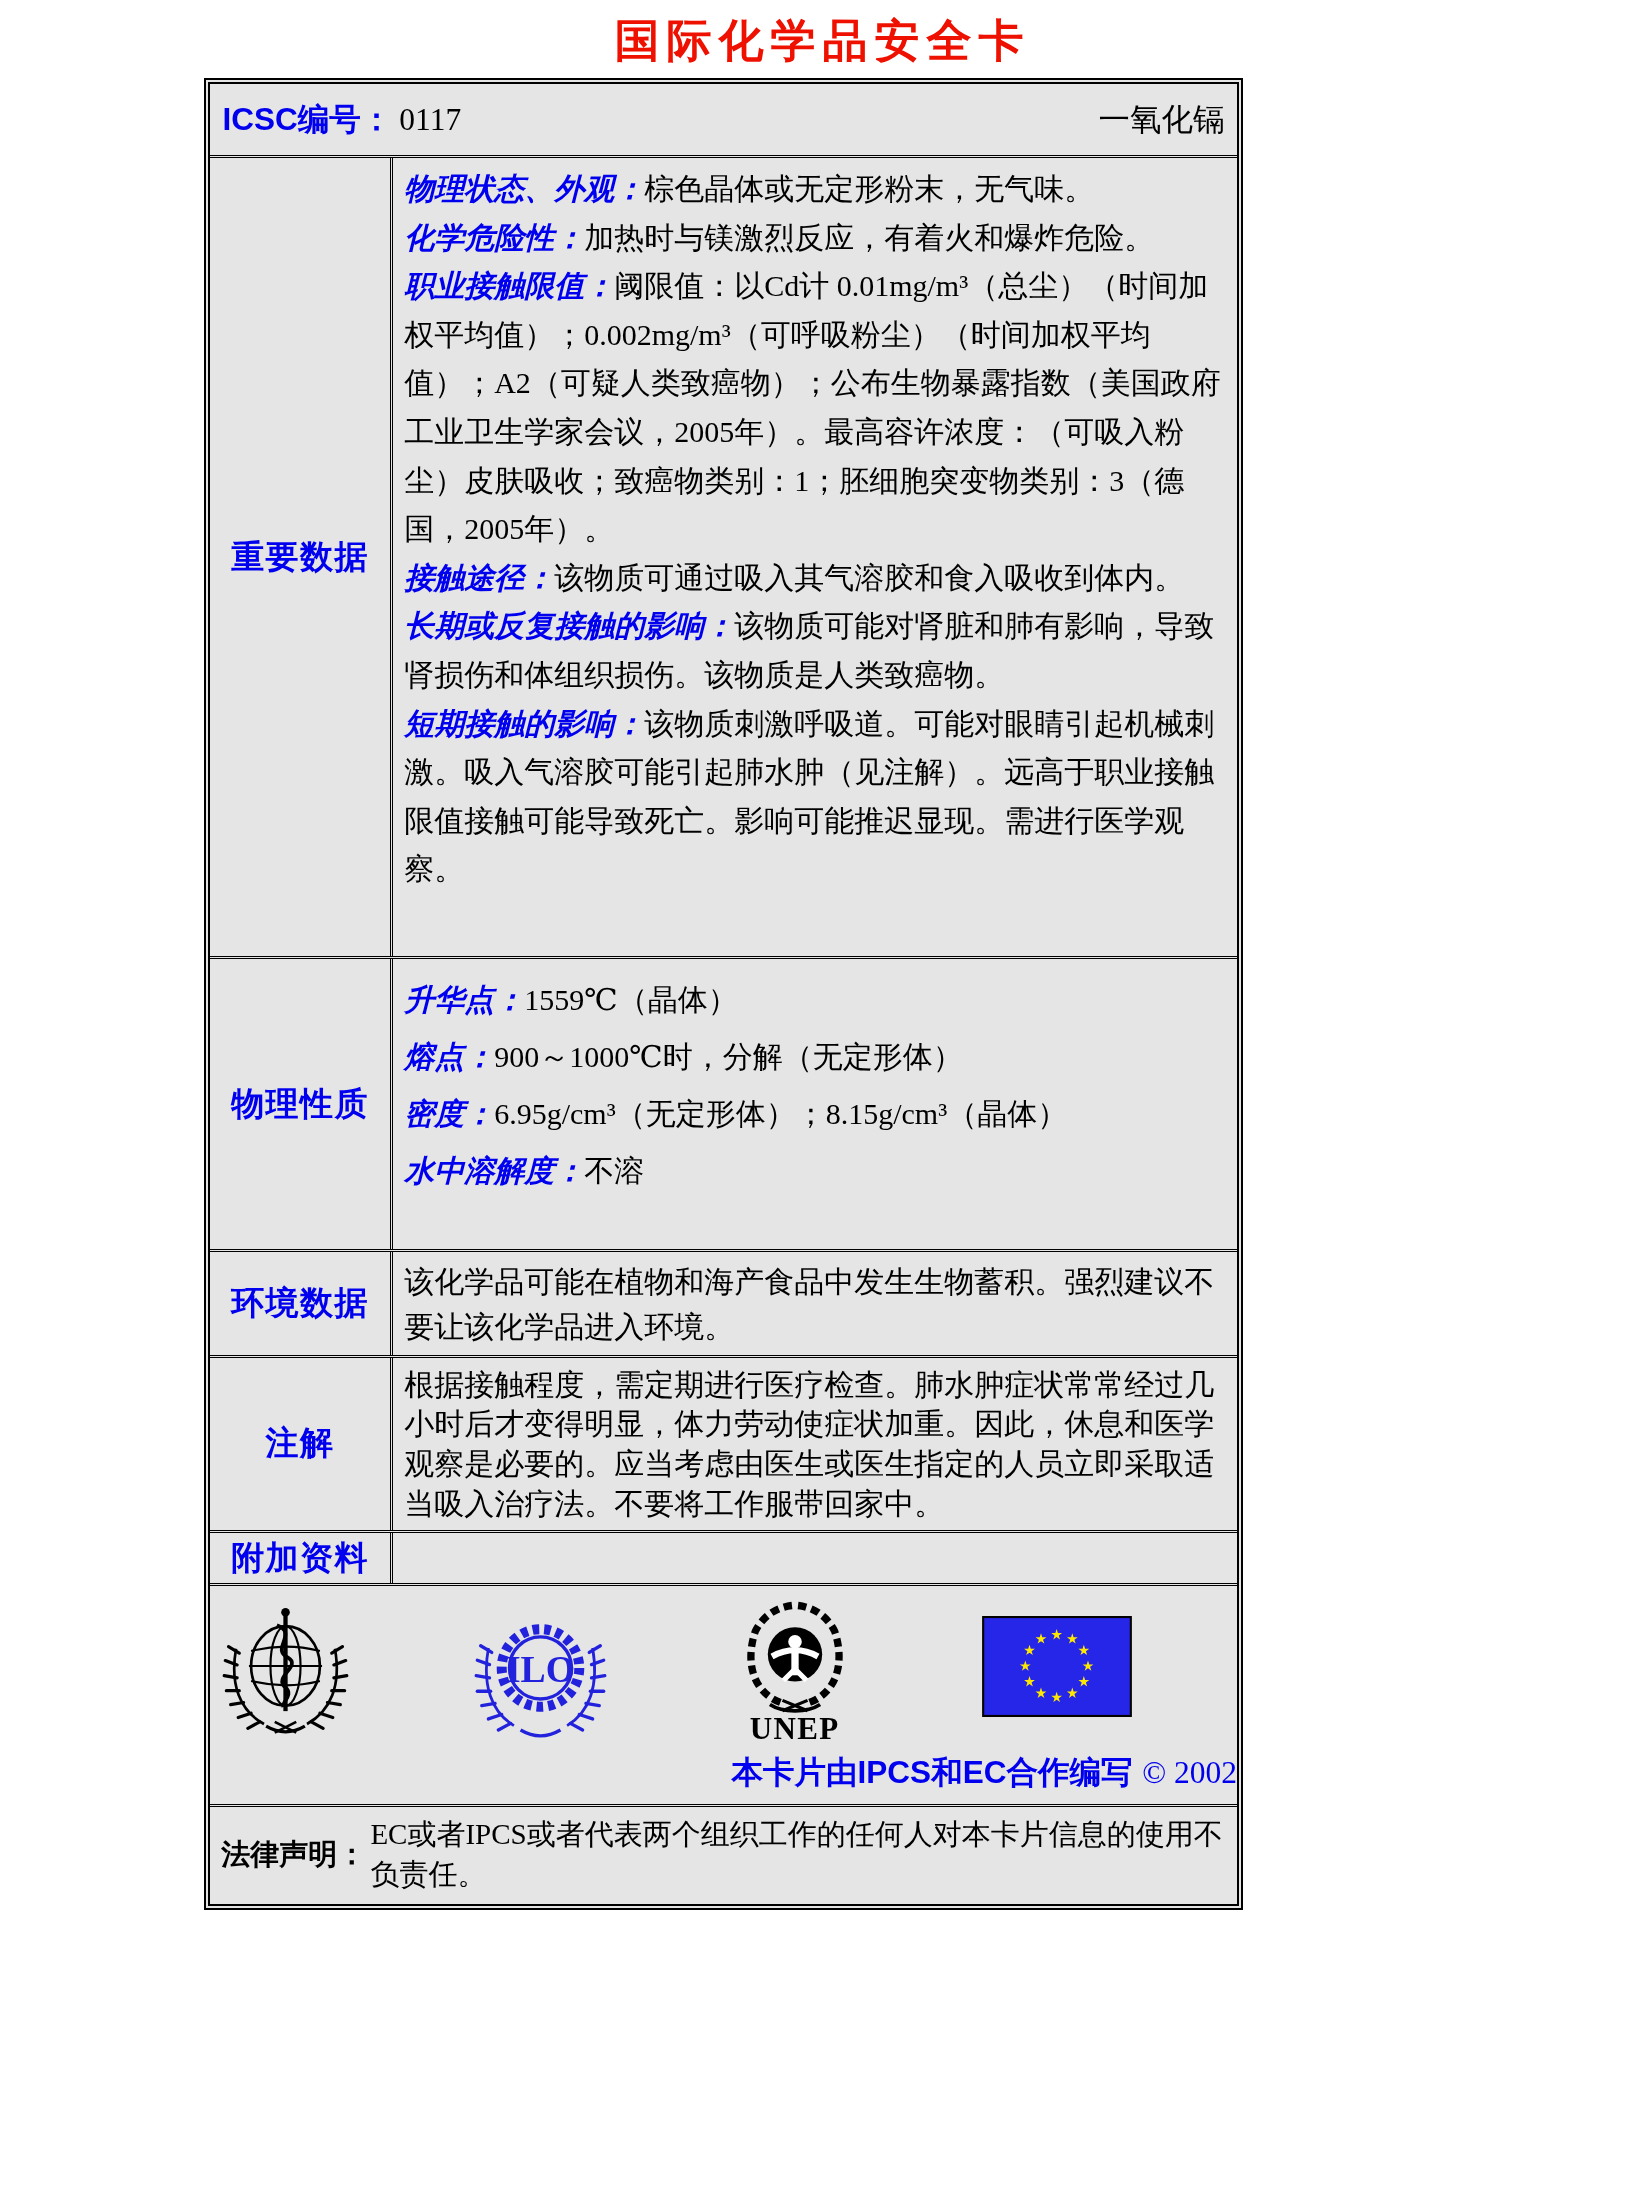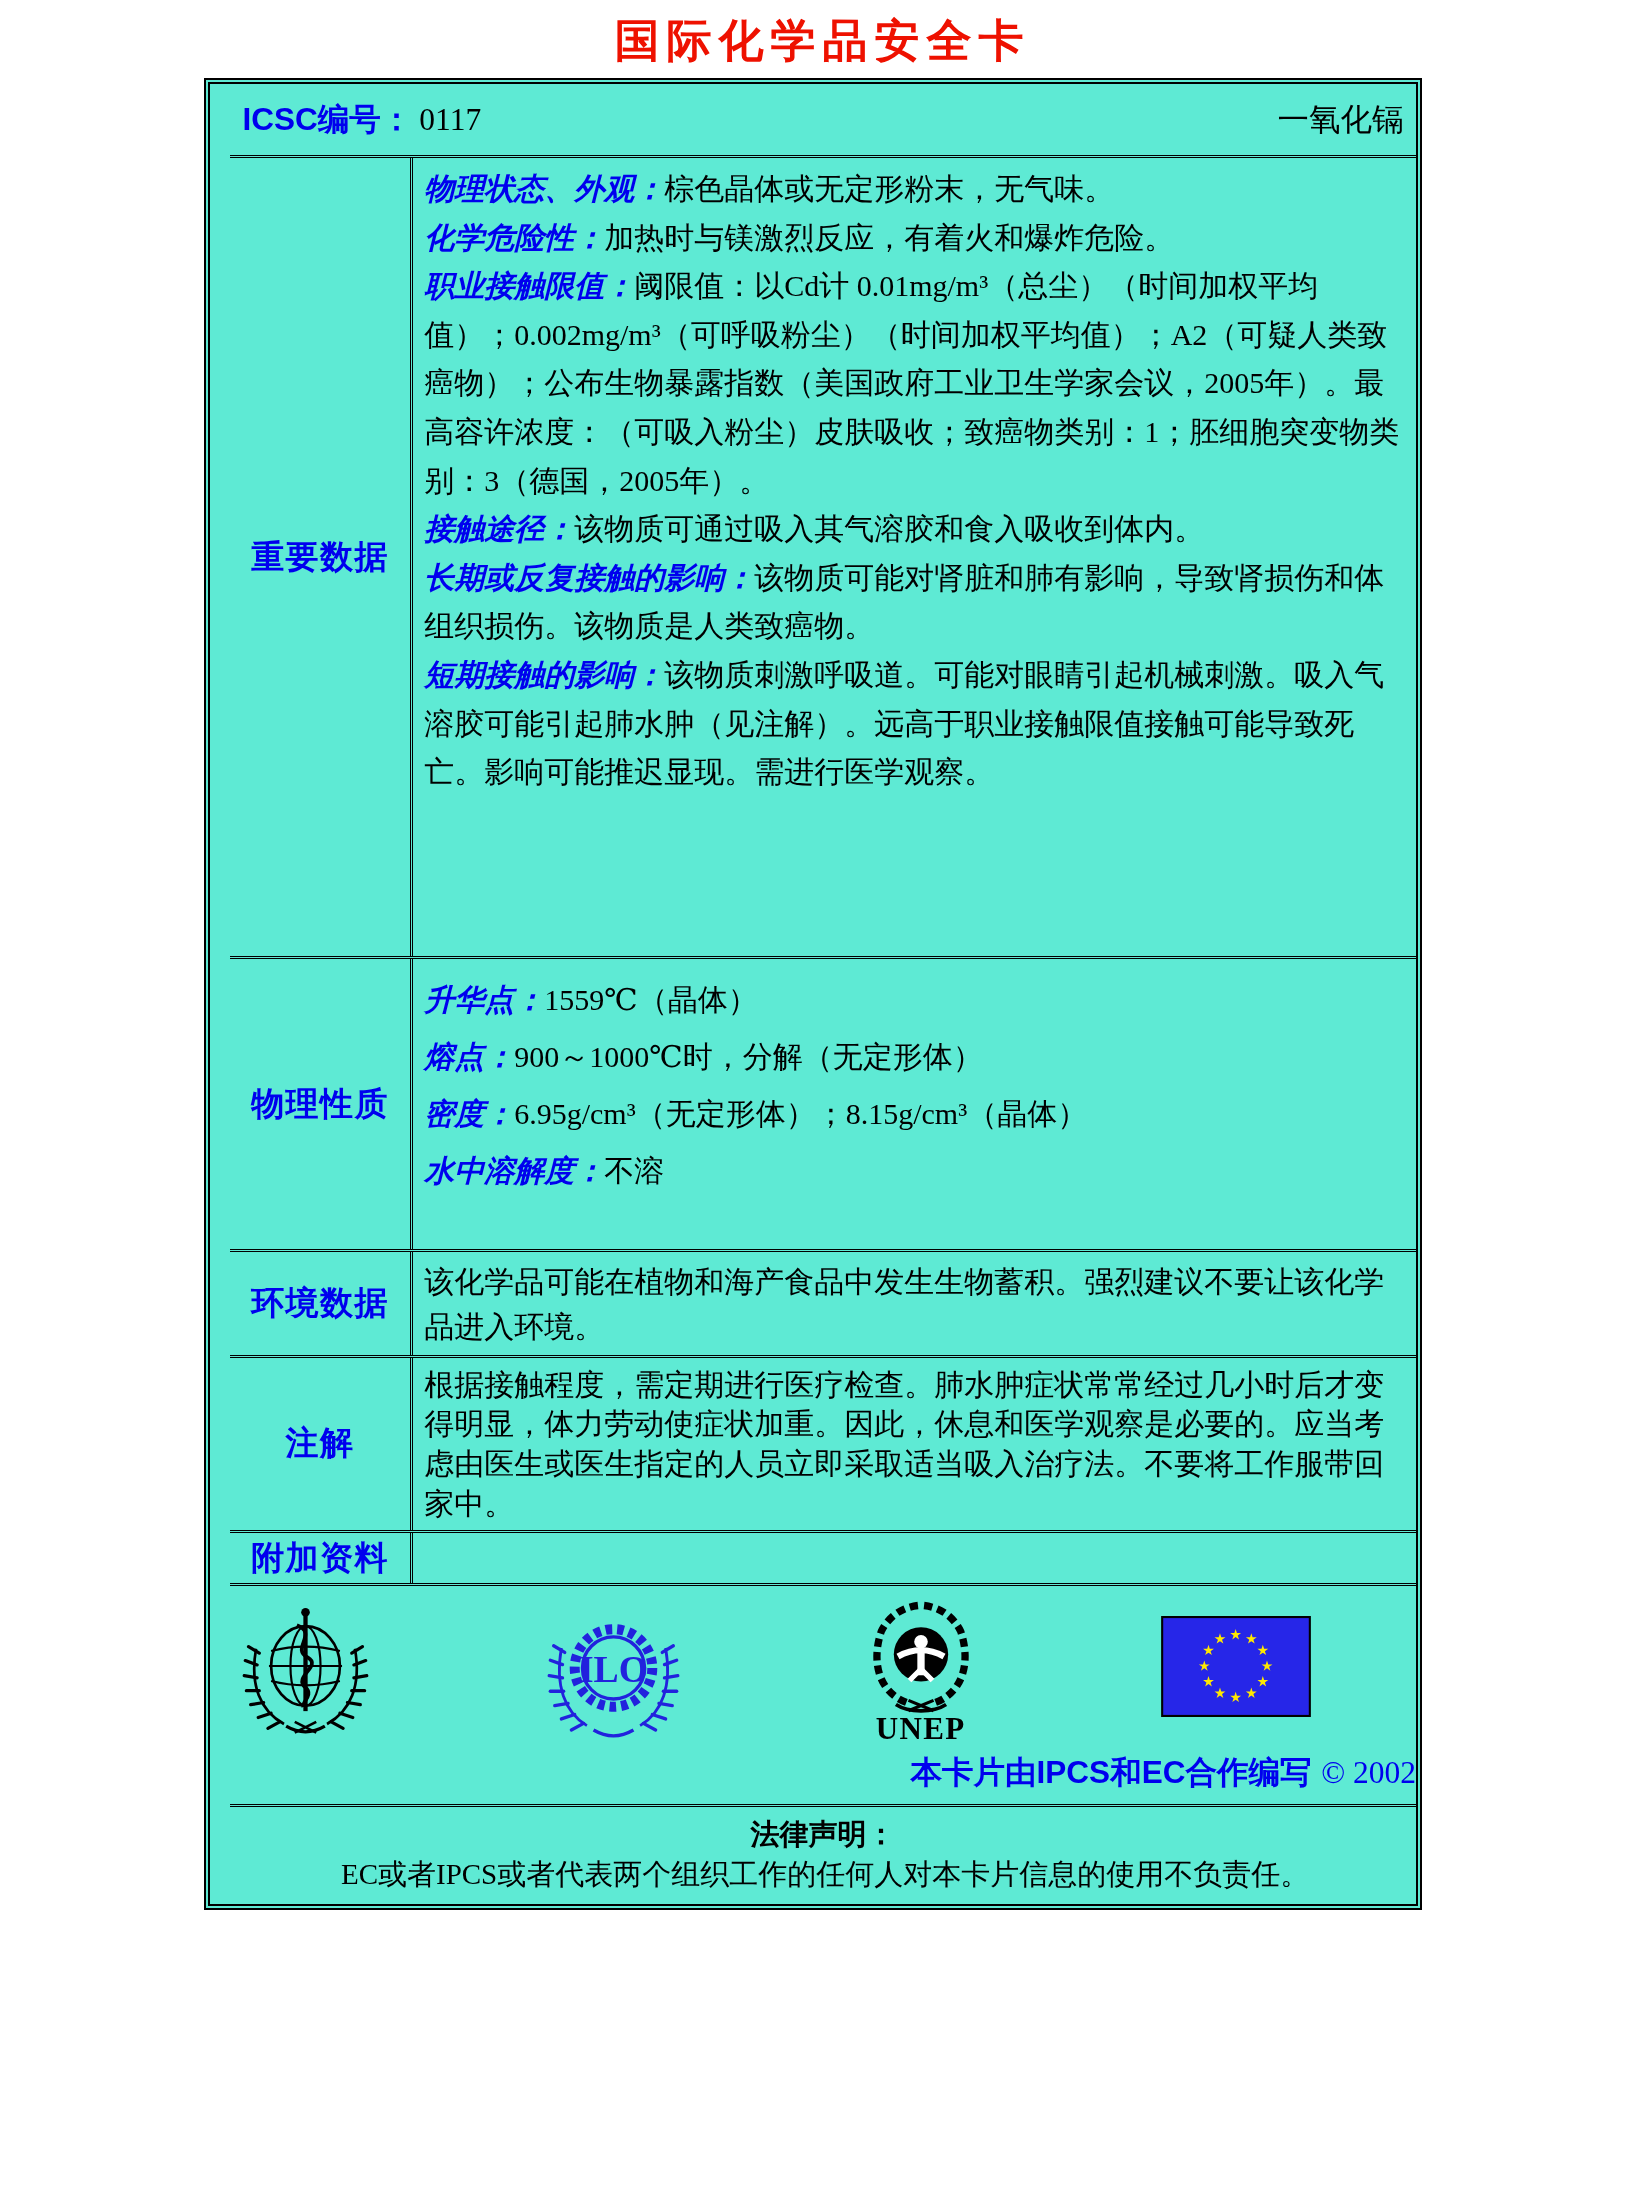--- a/index.html
+++ b/index.html
@@ -10,22 +10,22 @@
     color:#000;
   }
   .page-title {
     padding-top:11.2px;
     width:100%; text-align:center;
     font-family:"DejaVu Serif","Liberation Serif",serif;
     font-size:45px; font-weight:bold; color:#ee1100;
     letter-spacing:7px;
   }
   .card {
-    position:absolute; left:204px; top:78px; width:1218px;
-    border:6.3px double #000; background:#5eead4;padding-left:20px;
+    position:absolute; left:204px; top:78px; width:1039px;
+    border:6.3px double #000; background:#e5e5e5;
   }
   .row { display:flex; align-items:stretch; }
   .row + .row { border-top:3.5px double #000; }
 
   .label-cell {
     width:183px; flex:0 0 183px;
     border-right:3.5px double #000;
     display:flex; align-items:center; justify-content:center;
     text-align:center;
     color:#0000ee;
@@ -84,21 +84,21 @@
   .unep-text { font-family:"Liberation Serif","DejaVu Serif",serif; font-weight:bold; font-size:31px; line-height:1; margin-top:-4.2px; letter-spacing:1.4px; }
   .eu-flag-box { padding-top:15.4px; }
   .credit-line { text-align:right; margin:2.8px 0 9.8px 0; }
   .credit-cn {
     color:#0000ee; font-family:"Liberation Sans","DejaVu Sans",sans-serif;
     font-weight:bold; font-size:31.5px;
   }
   .credit-year { color:#0000ee; font-size:31.5px; font-family:"Liberation Serif","DejaVu Serif",serif; padding-left:9.8px; }
 
   
-  .row-legal { min-height:66px; align-items:center; padding:8.4px 11.2px; display:flex;flex-direction:column; }
+  .row-legal { min-height:66px; align-items:center; padding:8.4px 11.2px; display:flex; }
   .legal-label {
     font-family:"Liberation Sans","DejaVu Sans",sans-serif;
     font-weight:bold; font-size:29px; white-space:nowrap;
   }
   .legal-text { font-size:29px; padding-left:4.2px; }
 </style>
 </head>
 <body>
 
 <div class="page">

